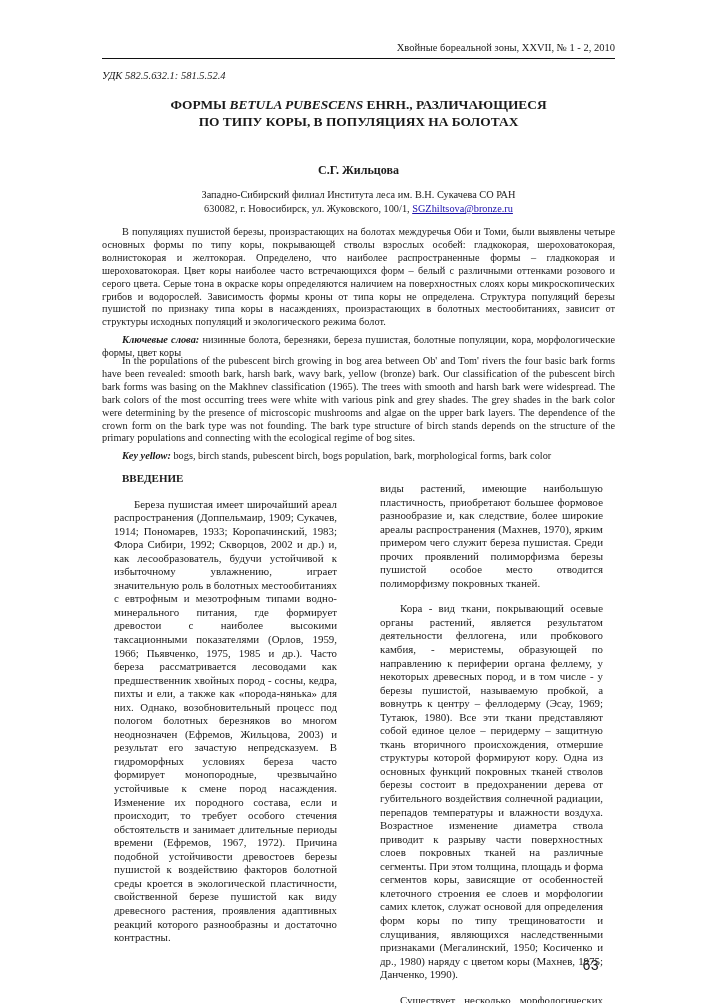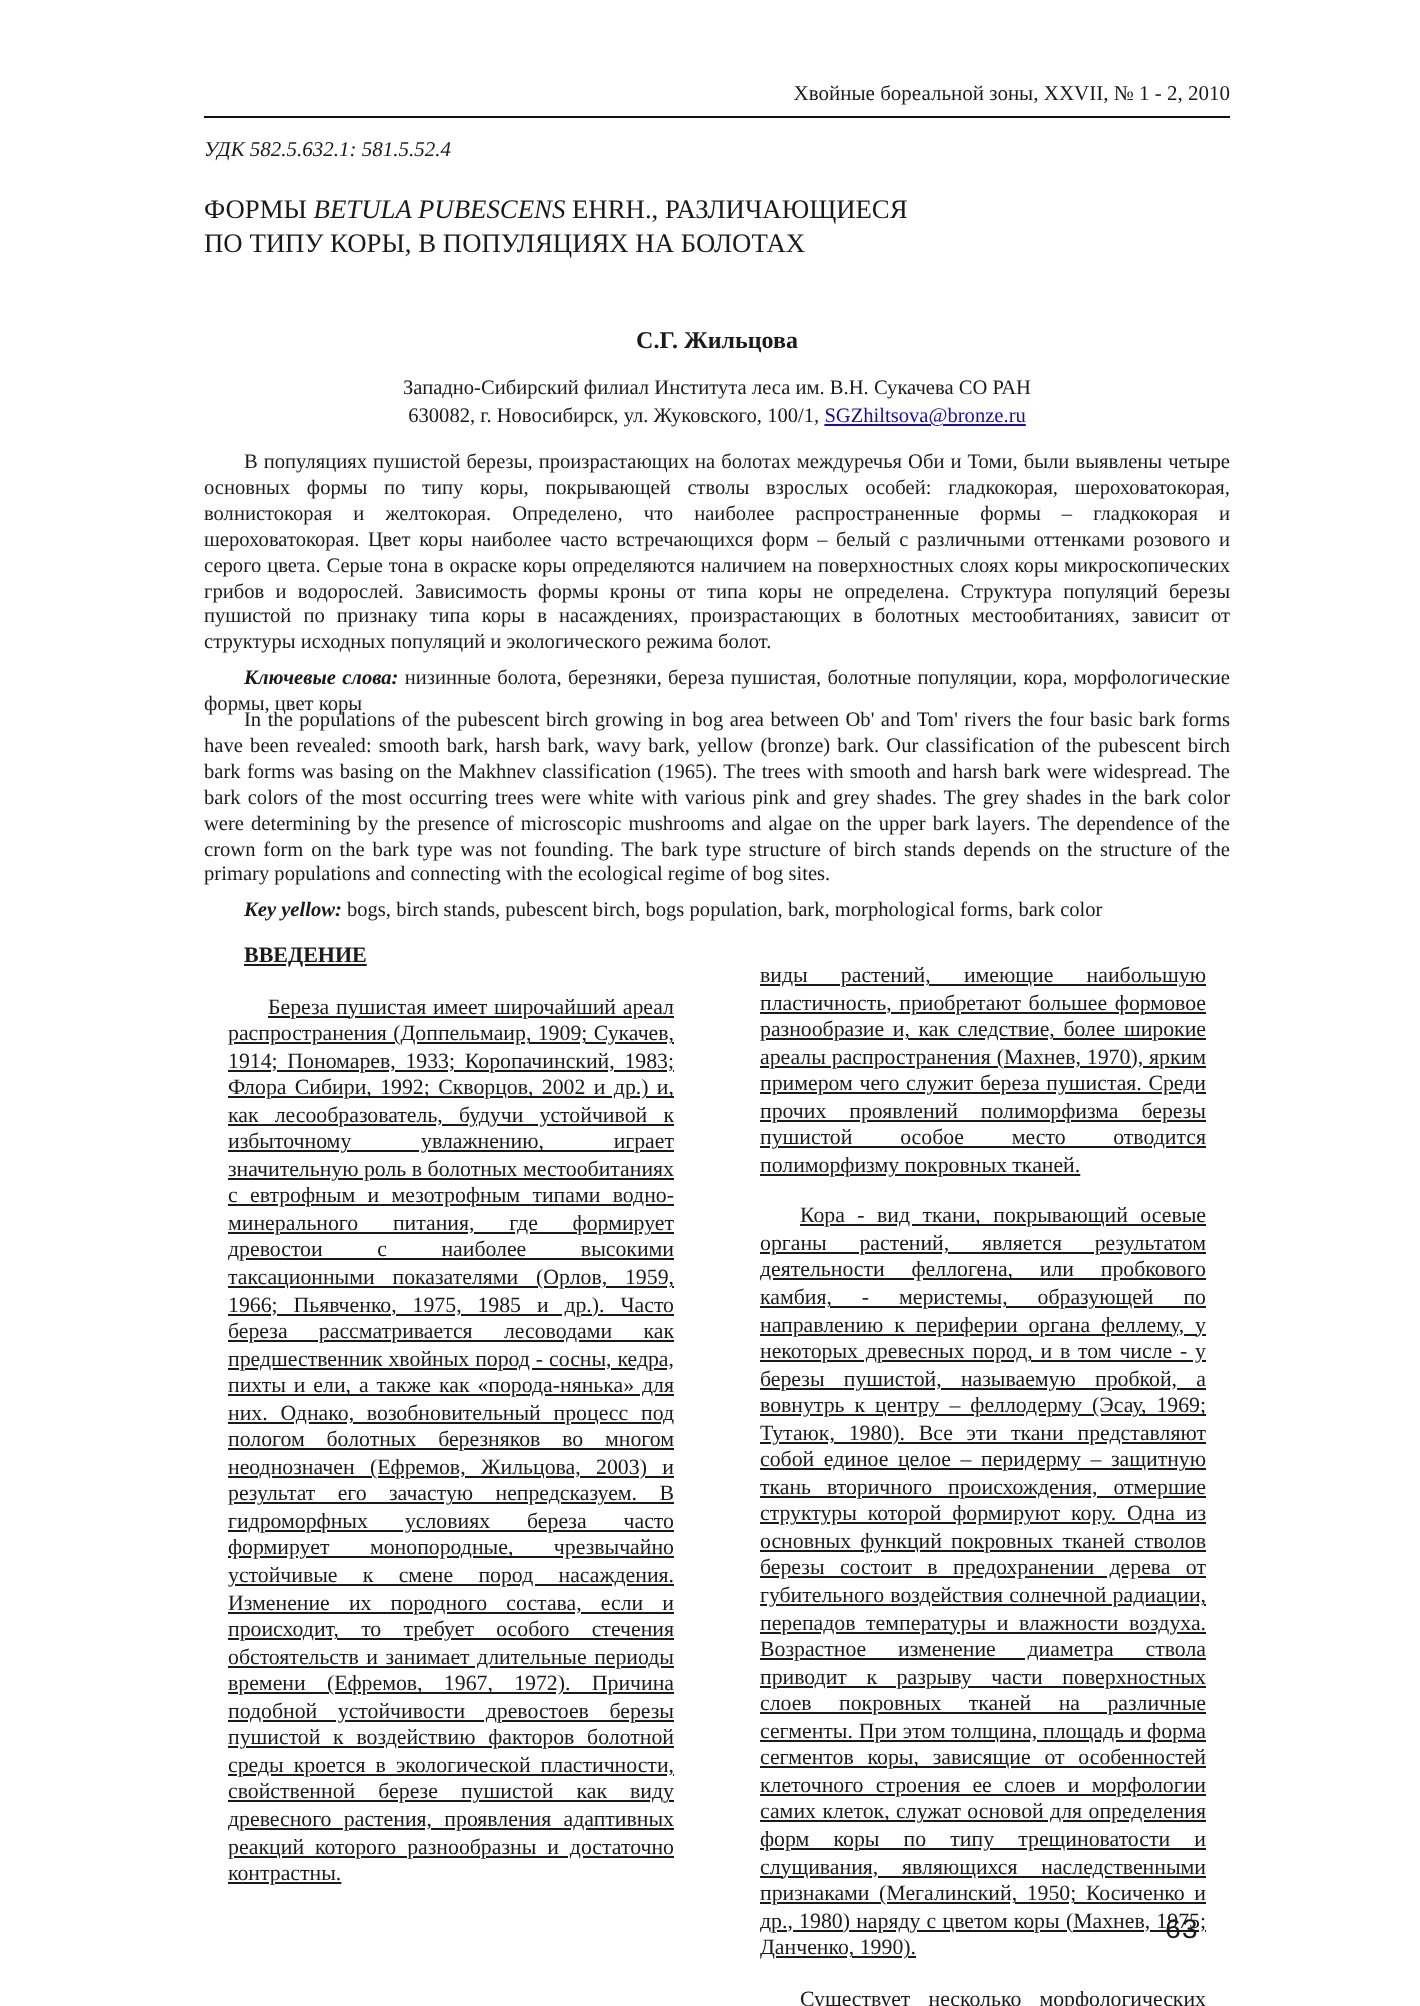--- a/index.html
+++ b/index.html
@@ -5,22 +5,22 @@
   html, body { margin: 0; padding: 0; background: #ffffff; }
   body { width: 710px; height: 1003px; position: relative; overflow: hidden;
          font-family: "Liberation Serif", "DejaVu Serif", serif; color: #1a1a1a; }
   .page { position: absolute; left: 102px; top: 0; width: 513px; }
 
   .running-head { position: absolute; top: 42px; right: 0; font-size: 10.5px; }
   .rule { position: absolute; top: 58px; left: 0; width: 513px; height: 1px; background: #111; }
 
   .udk { position: absolute; top: 70px; left: 0; font-size: 10.5px; font-style: italic; }
 
-  .title { position: absolute; top: 96px; left: 0; width: 513px; text-align: left;
-           font-weight: normal; font-size: 13.4px; line-height: 17px; text-transform: uppercase; }
+  .title { position: absolute; top: 96px; left: 0; width: 513px; text-align: center;
+           font-weight: bold; font-size: 13.4px; line-height: 17px; text-transform: uppercase; }
   .title i { font-style: italic; }
 
   .author { position: absolute; top: 163px; left: 0; width: 513px; text-align: center;
             font-weight: bold; font-size: 12px; }
 
   .affil { position: absolute; top: 188px; left: 0; width: 513px; text-align: center;
            font-size: 10.3px; line-height: 14px; }
   .affil a { color: #1a0dab; text-decoration: underline; }
 
   .abstract { position: absolute; top: 226px; left: 0; width: 513px; font-size: 10.3px;
@@ -28,21 +28,21 @@
   .abstract p { margin: 0; text-indent: 20px; }
   .keywords { margin-top: 5px !important; }
   .kw-label { font-weight: bold; font-style: italic; }
 
   .abstract-en { position: absolute; top: 355px; left: 0; width: 513px; font-size: 10.3px;
                  line-height: 12.9px; text-align: justify; }
   .abstract-en p { margin: 0; text-indent: 20px; }
 
   .cols { position: absolute; top: 470px; left: 0; width: 513px; }
   .col { position: absolute; top: 0; width: 247px; font-size: 10.9px; line-height: 13.55px;
-         text-align: justify; text-decoration: underline; }
+         text-align: justify; }
   .col-left { left: 0; }
   .col-right { left: 266px; top: 0; }
   .col p { margin: 12px; text-indent: 20px; hyphens: manual; }
   .section-heading { font-weight: bold; font-size: 11px; margin: 2px 0 12px 20px; }
   .col-right p.cont { text-indent: 0; }
 
   .page-num { position: absolute; top: 958px; right: 16px; font-size: 14px; font-family: Liberation Mono, monospace; }
 </style>
 </head>
 <body>

